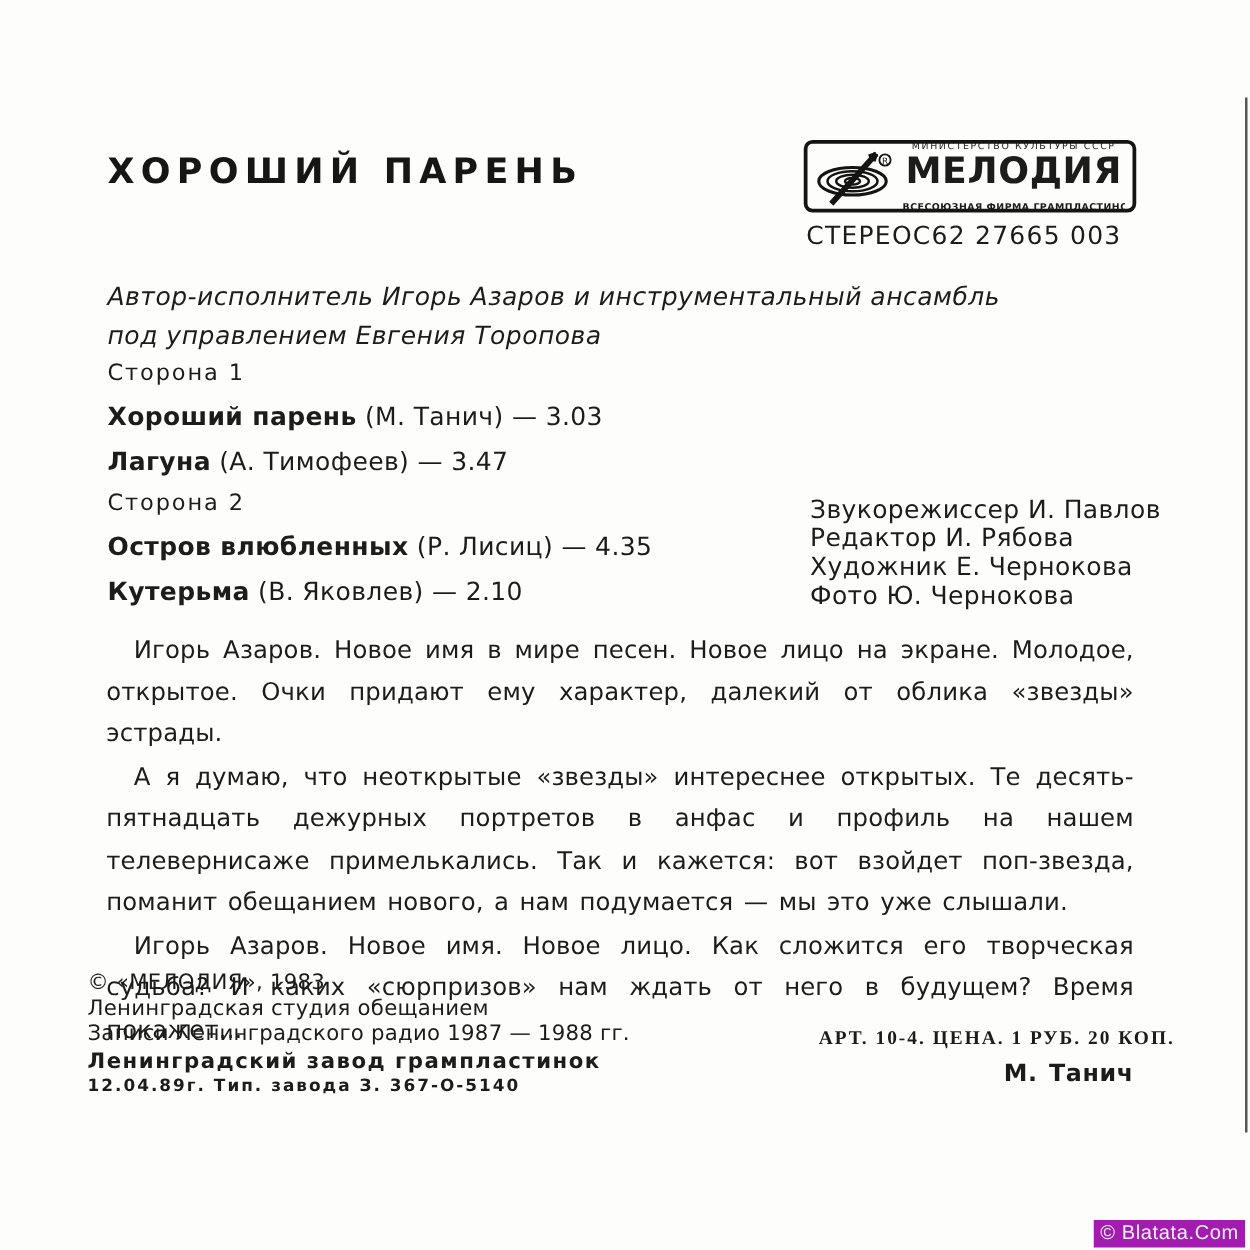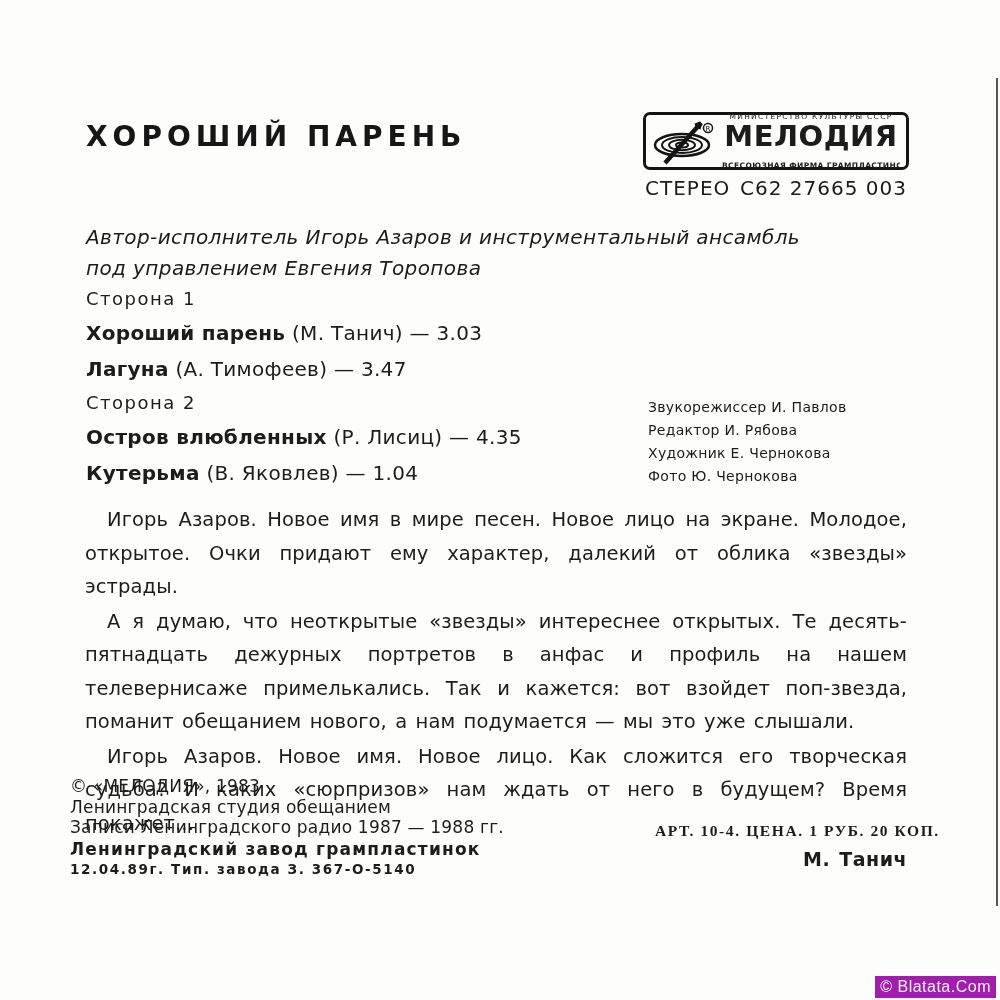--- a/index.html
+++ b/index.html
@@ -33,21 +33,21 @@
     display: flex; align-items: center;
     padding: 0 6px 0 2px; box-sizing: border-box;
     background: #fdfdfb;
   }
   .logo-icon { width: 74px; flex: 0 0 74px; display: flex; justify-content: center; }
   .logo-text { flex: 1; text-align: center; line-height: 1; overflow: hidden; }
   .ministry-line { font-size: 7.5px; font-weight: normal; letter-spacing: 1.3px; white-space: nowrap; }
   .brand-line { font-size: 29px; font-weight: bold; letter-spacing: 0.5px; margin: 1px 0 11px 0; white-space: nowrap; }
   .firm-line { font-size: 7.5px; font-weight: bold; letter-spacing: 0.4px; white-space: nowrap; }
   .stereo-row {
-    display: flex; justify-content: space-between;
+    display: flex; 
     font-size: 20px; letter-spacing: 1px;
     margin-top: 6px; padding: 0 2px;
   }
 
   
   .artist {
     position: absolute; left: 86px; top: 222px;
     font-size: 20px; font-style: italic;
     line-height: 31px; letter-spacing: 0.4px;
     white-space: nowrap;
@@ -57,21 +57,21 @@
   .side { position: absolute; left: 86px; font-size: 20px; }
   .side-1 { top: 288px; }
   .side-2 { top: 392px; }
   .side-label { font-size: 18px; letter-spacing: 1.5px; margin-bottom: 12px; }
   .track { margin-bottom: 12px; white-space: nowrap; letter-spacing: 0.3px; }
   .track .track-title { font-weight: bold; }
 
   
   .credits {
     position: absolute; left: 648px; top: 396px;
-    font-size: 14px; line-height: 23px; letter-spacing: 0.3px;
+    font-size: 20px; line-height: 23px; letter-spacing: 0.3px;
     white-space: nowrap;
   }
 
   
   .notes {
     position: absolute; left: 85px; top: 503px; width: 822px;
     font-size: 19.5px; line-height: 33.5px;
     text-align: justify; letter-spacing: 0.1px; word-spacing: 2px;
   }
   .notes p { margin: 0 0 1px 0; text-indent: 22px; }
@@ -155,21 +155,21 @@
 
   <div class="side side-1">
     <div class="side-label">Сторона 1</div>
     <div class="track"><span class="track-title">Хороший парень</span><span> (М. Танич) — 3.03</span></div>
     <div class="track"><span class="track-title">Лагуна</span><span> (А. Тимофеев) — 3.47</span></div>
   </div>
 
   <div class="side side-2">
     <div class="side-label">Сторона 2</div>
     <div class="track"><span class="track-title">Остров влюбленных</span><span> (Р. Лисиц) — 4.35</span></div>
-    <div class="track"><span class="track-title">Кутерьма</span><span> (В. Яковлев) — 1.04</span></div>
+    <div class="track"><span class="track-title">Кутерьма</span><span> (В. Яковлев) — 2.10</span></div>
   </div>
 
   <div class="credits">
     <div>Звукорежиссер И. Павлов</div>
     <div>Редактор И. Рябова</div>
     <div>Художник Е. Чернокова</div>
     <div>Фото Ю. Чернокова</div>
   </div>
 
   <div class="notes">

